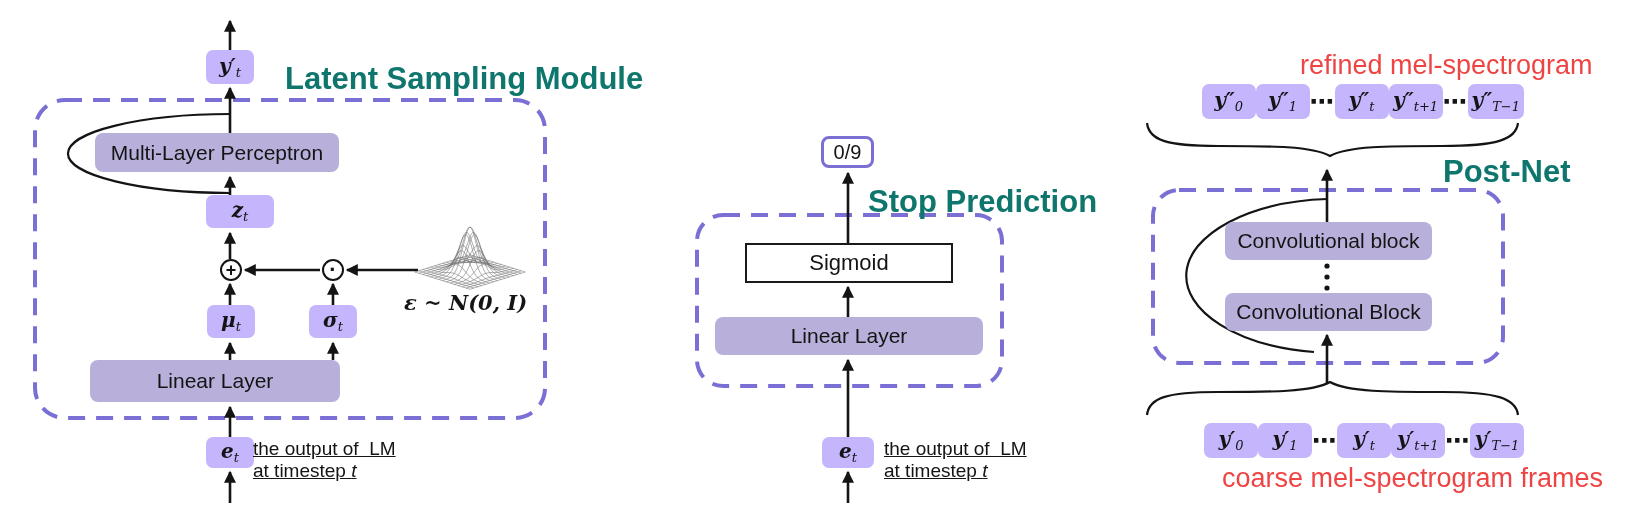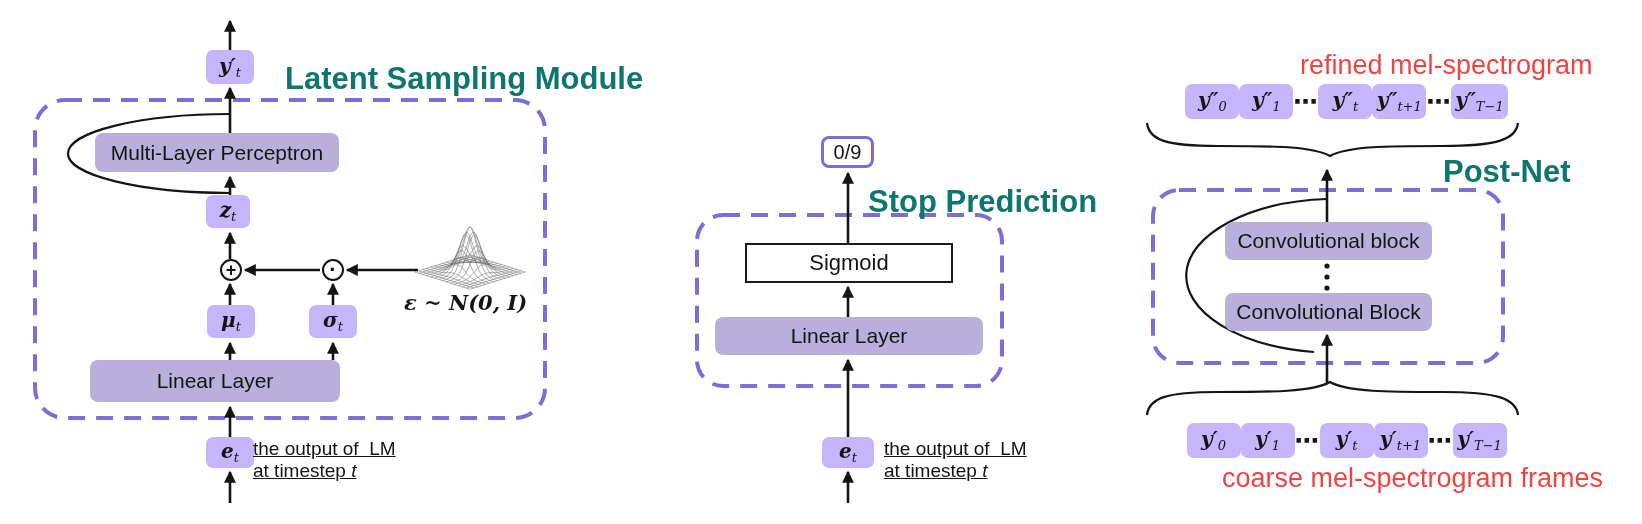--- a/index.html
+++ b/index.html
@@ -23,21 +23,21 @@
   .mtitle{font-size:31px;font-weight:bold;color:#0f766e;white-space:nowrap;}
   
   .caption{font-size:19px;line-height:22px;color:#141414;white-space:nowrap;text-decoration:underline;}
   .bigcap{font-size:27px;color:#ef4444;white-space:nowrap;}
   
   .op{width:22px;height:22px;border:2px solid #141414;border-radius:50%;background:#fff;
       display:flex;align-items:center;justify-content:center;font-weight:bold;color:#141414;}
   .op-add{font-size:18px;line-height:18px;}
   .op-mul{font-size:22px;line-height:18px;}
   
-  .frame-row{display:flex;justify-content:center;align-items:center;padding-left:29px;}
+  .frame-row{display:flex;justify-content:flex-end;align-items:center;padding-left:29px;}
   .fbox{min-width:46px;height:35px;padding:0 4px;display:flex;align-items:center;justify-content:center;}
   .hdots{font-family:"DejaVu Sans",sans-serif;font-weight:bold;font-size:25px;color:#141414;}
 </style>
 </head>
 <body>
 
 <div class="stage">
 
   <svg class="layer" width="1642" height="524" viewBox="0 0 1642 524">
     <defs>
@@ -127,21 +127,21 @@
   </svg>
 
   <div class="abs mtitle" style="left:285px;top:61px;">Latent Sampling Module</div>
 
   <div class="abs mbox light" style="left:206px;top:50px;width:48px;height:34px;">
     <span class="mwrap"><span class="mb">y′</span><sub class="msub">t</sub></span>
   </div>
 
   <div class="abs mbox med layer-label" style="left:95px;top:133px;width:244px;height:39px;">Multi-Layer Perceptron</div>
 
-  <div class="abs mbox light" style="left:206px;top:195px;width:44px;height:33px;">
+  <div class="abs mbox light" style="left:206px;top:195px;width:68px;height:33px;">
     <span class="mwrap"><span class="mb">z</span><sub class="msub">t</sub></span>
   </div>
 
   <div class="abs op op-add" style="left:220px;top:259px;">+</div>
   <div class="abs op op-mul" style="left:322px;top:259px;">·</div>
 
   <div class="abs mbox light" style="left:207px;top:305px;width:48px;height:33px;">
     <span class="mwrap"><span class="mb">μ</span><sub class="msub">t</sub></span>
   </div>
   <div class="abs mbox light" style="left:309px;top:305px;width:48px;height:33px;">

